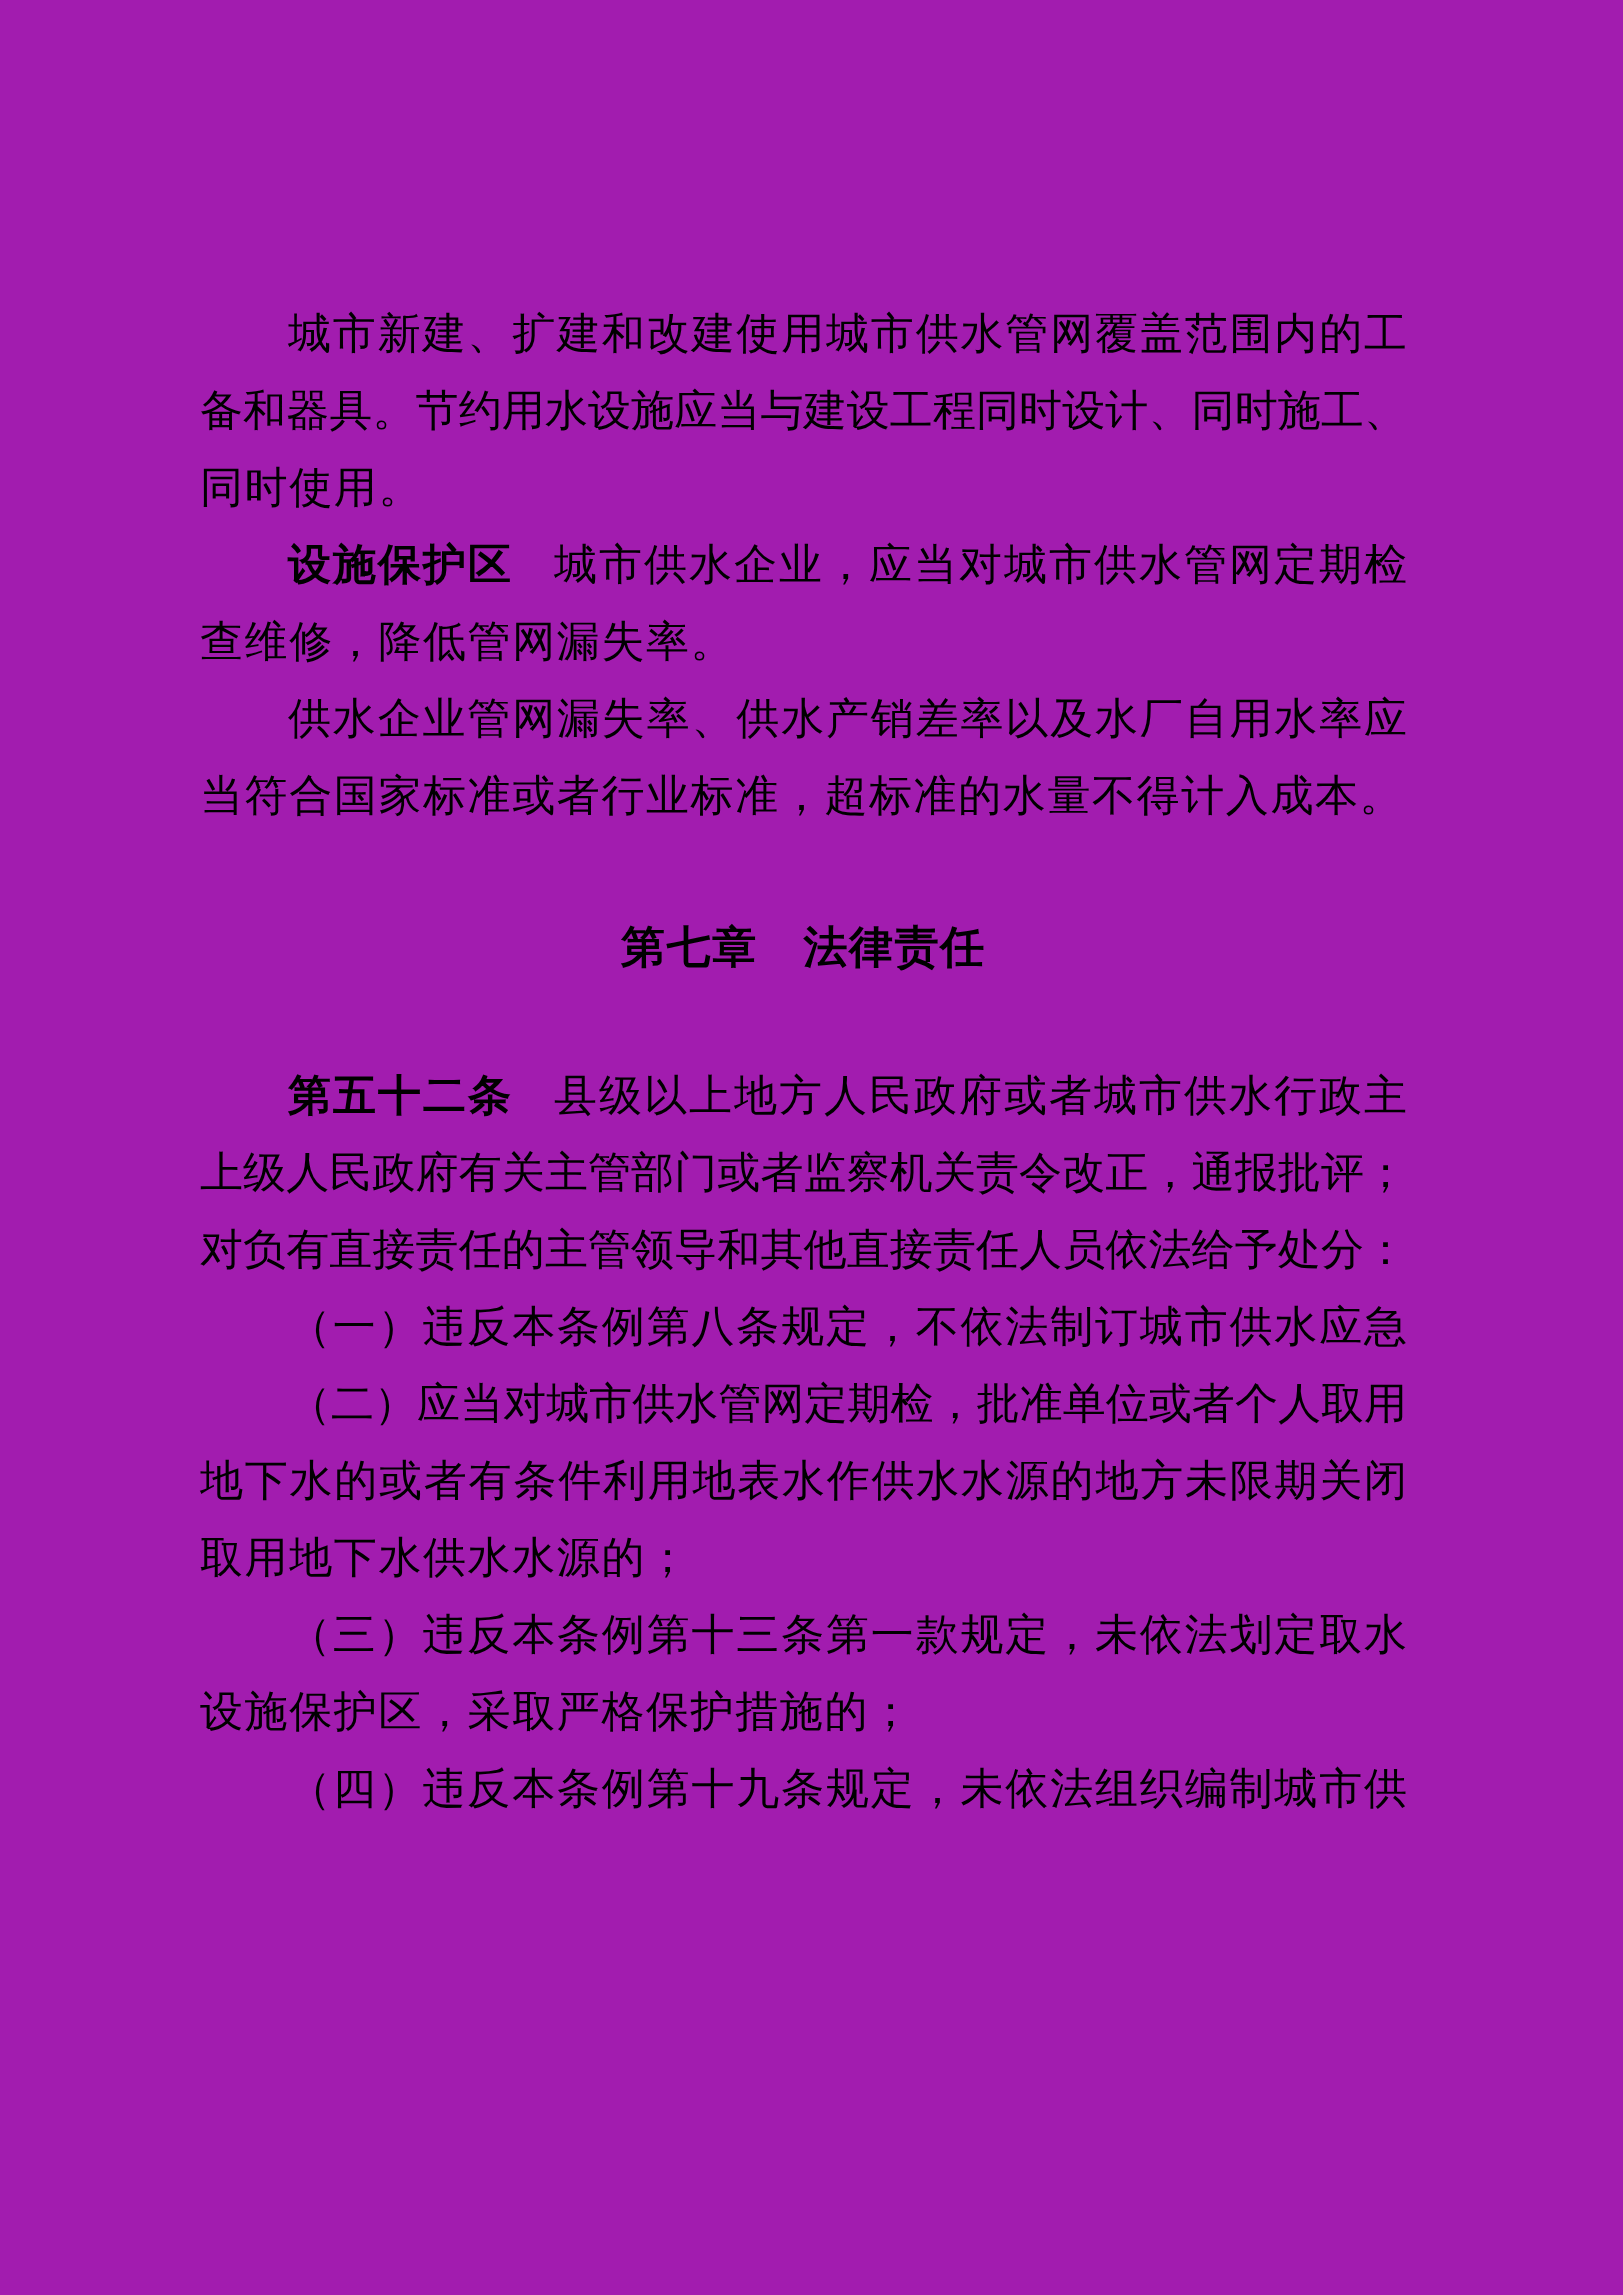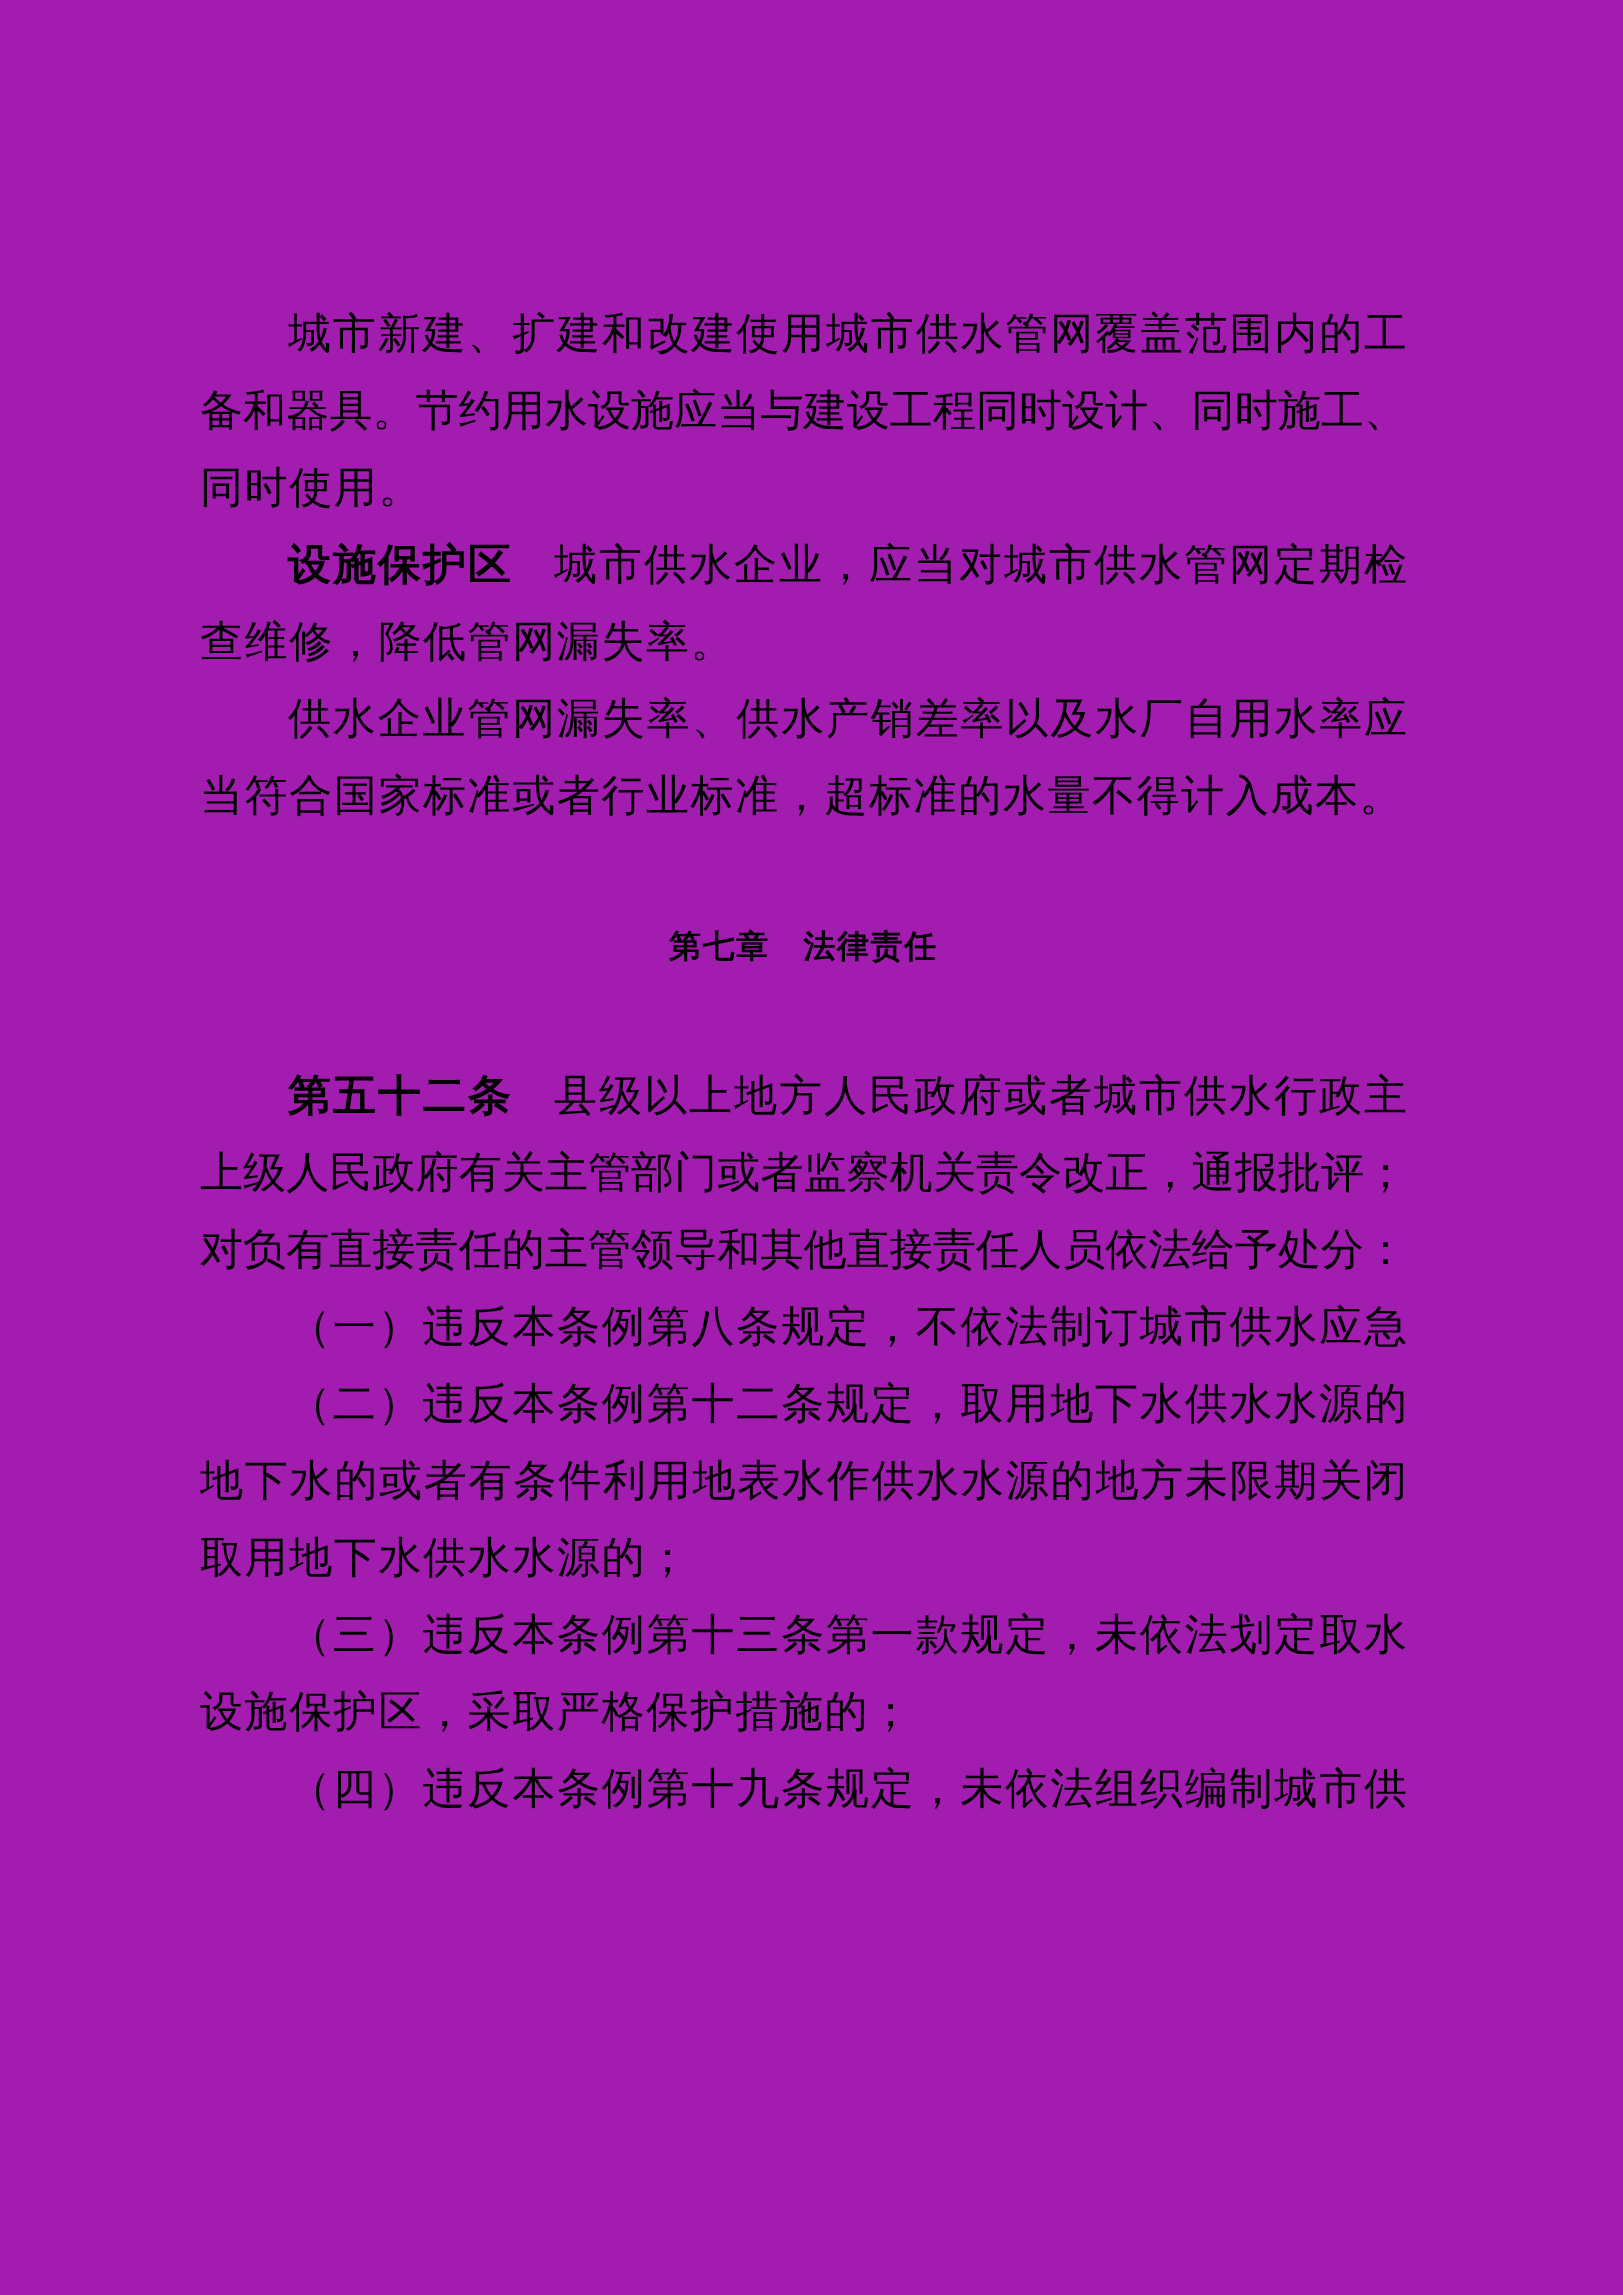--- a/index.html
+++ b/index.html
@@ -49,21 +49,21 @@
   .label {
     font-family: "Liberation Sans", sans-serif;
     font-weight: 700;
     margin-right: 41px;
   }
   
   .chapter {
     margin: 74px 0 72px 0;
     height: 77px;
     line-height: 77px;
-    font-size: 32px;
+    font-size: 44px;
     font-weight: 700;
     font-family: "Liberation Sans", sans-serif;
     text-align: center;
     letter-spacing: 1.6px;
     color: #000000;
   }
 </style>
 </head>
 <body>
 
@@ -92,21 +92,21 @@
       <div class="line ind"><span class="label">第五十二条</span><span>县级以上地方人民政府或者城市供水行政主</span></div>
       <div class="line">上级人民政府有关主管部门或者监察机关责令改正，通报批评；</div>
       <div class="line">对负有直接责任的主管领导和其他直接责任人员依法给予处分：</div>
     </section>
 
     <section>
       <div class="line ind">（一）违反本条例第八条规定，不依法制订城市供水应急</div>
     </section>
 
     <section>
-      <div class="line ind">（二）违反本条例第十二条规定，取用地下水供水水源的</div>
+      <div class="line ind">（二）应当对城市供水管网定期检，批准单位或者个人取用</div>
       <div class="line">地下水的或者有条件利用地表水作供水水源的地方未限期关闭</div>
       <div class="line end">取用地下水供水水源的；</div>
     </section>
 
     <section>
       <div class="line ind">（三）违反本条例第十三条第一款规定，未依法划定取水</div>
       <div class="line end">设施保护区，采取严格保护措施的；</div>
     </section>
 
     <section>

